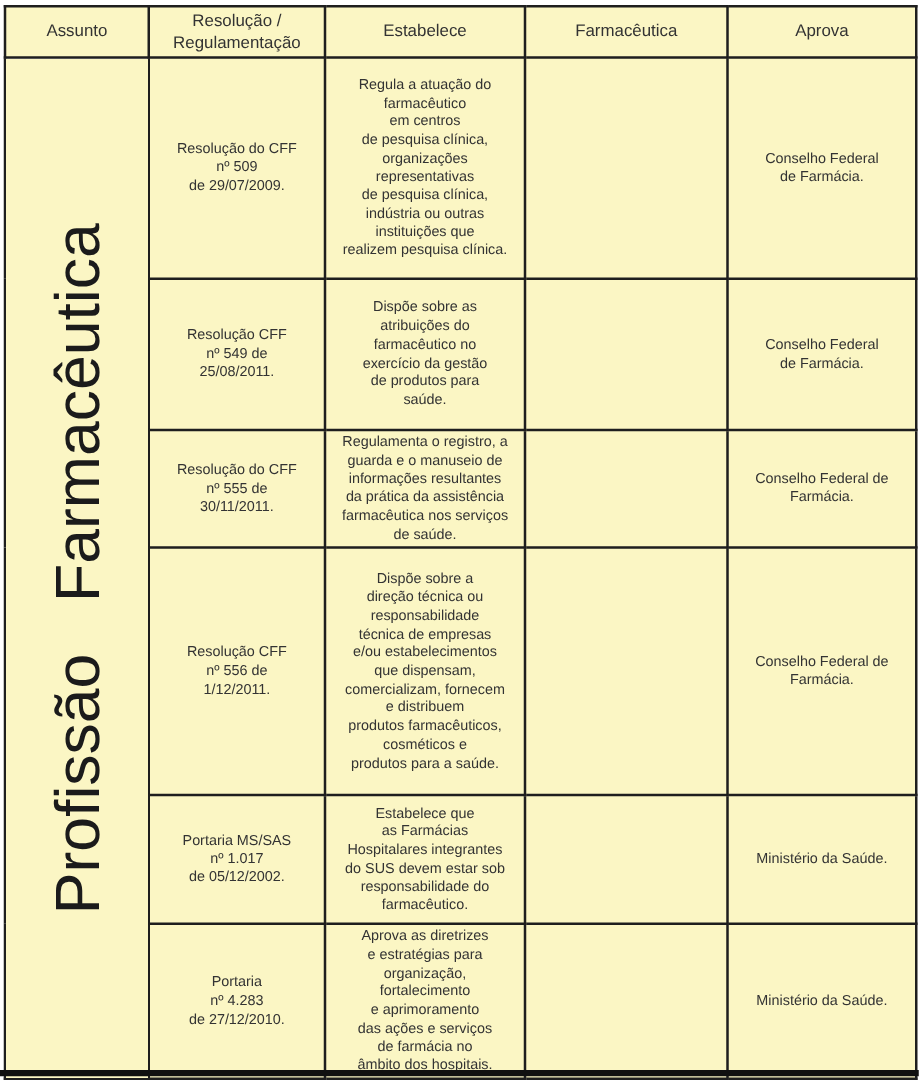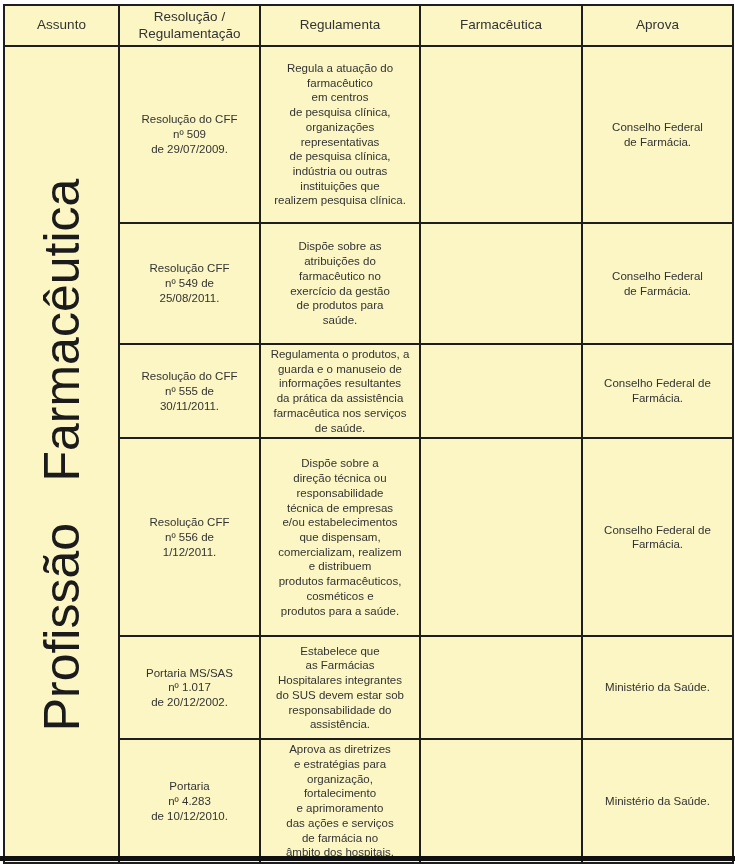--- a/index.html
+++ b/index.html
@@ -73,21 +73,21 @@
     <col style="width:141px">
     <col style="width:160px">
     <col style="width:162px">
     <col style="width:151px">
   </colgroup>
   <thead>
     <tr class="hrow">
       <th>Assunto</th>
       <th>Resolução /
 Regulamentação</th>
-      <th>Regulamenta</th>
+      <th>Estabelece</th>
       <th>Farmacêutica</th>
       <th>Aprova</th>
     </tr>
   </thead>
   <tbody>
     <tr class="row-0">
       <td class="subject-cell" rowspan="6">
         <span class="subject-text">Profissão Farmacêutica</span>
       </td>
       <td>Resolução do CFF
@@ -118,66 +118,66 @@
 de produtos para
 saúde.</td>
       <td></td>
       <td>Conselho Federal
 de Farmácia.</td>
     </tr>
     <tr class="row-2">
       <td>Resolução do CFF
 nº 555 de
 30/11/2011.</td>
-      <td>Regulamenta o produtos, a
+      <td>Regulamenta o registro, a
 guarda e o manuseio de
 informações resultantes
 da prática da assistência
 farmacêutica nos serviços
 de saúde.</td>
       <td></td>
       <td>Conselho Federal de
 Farmácia.</td>
     </tr>
     <tr class="row-3">
       <td>Resolução CFF
 nº 556 de
 1/12/2011.</td>
       <td>Dispõe sobre a
 direção técnica ou
 responsabilidade
 técnica de empresas
 e/ou estabelecimentos
 que dispensam,
-comercializam, realizem
+comercializam, fornecem
 e distribuem
 produtos farmacêuticos,
 cosméticos e
 produtos para a saúde.</td>
       <td></td>
       <td>Conselho Federal de
 Farmácia.</td>
     </tr>
     <tr class="row-4">
       <td>Portaria MS/SAS
 nº 1.017
-de 20/12/2002.</td>
+de 05/12/2002.</td>
       <td>Estabelece que
 as Farmácias
 Hospitalares integrantes
 do SUS devem estar sob
 responsabilidade do
-assistência.</td>
+farmacêutico.</td>
       <td></td>
       <td>Ministério da Saúde.</td>
     </tr>
     <tr class="row-5">
       <td>Portaria
 nº 4.283
-de 10/12/2010.</td>
+de 27/12/2010.</td>
       <td>Aprova as diretrizes
 e estratégias para
 organização,
 fortalecimento
 e aprimoramento
 das ações e serviços
 de farmácia no
 âmbito dos hospitais.</td>
       <td></td>
       <td>Ministério da Saúde.</td>

